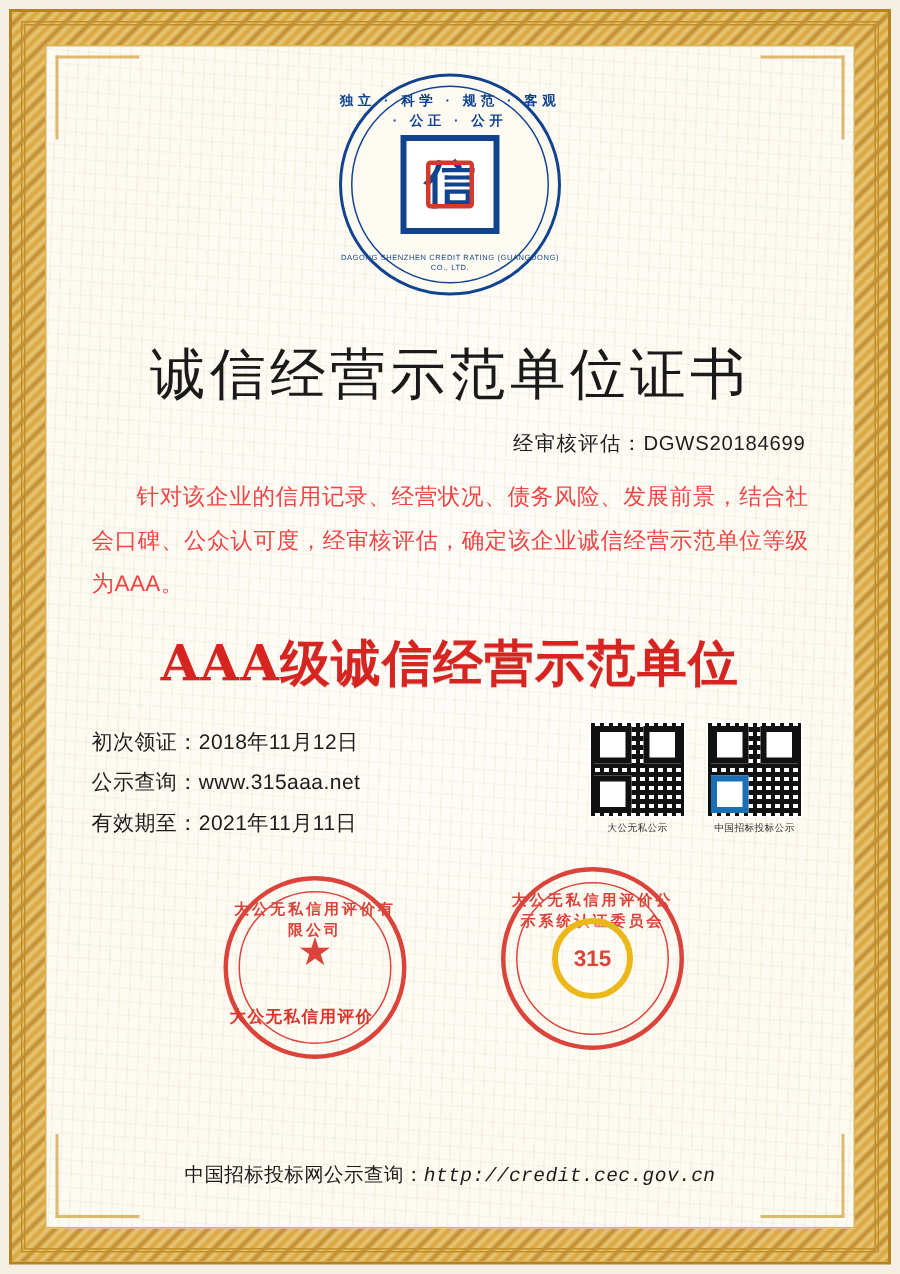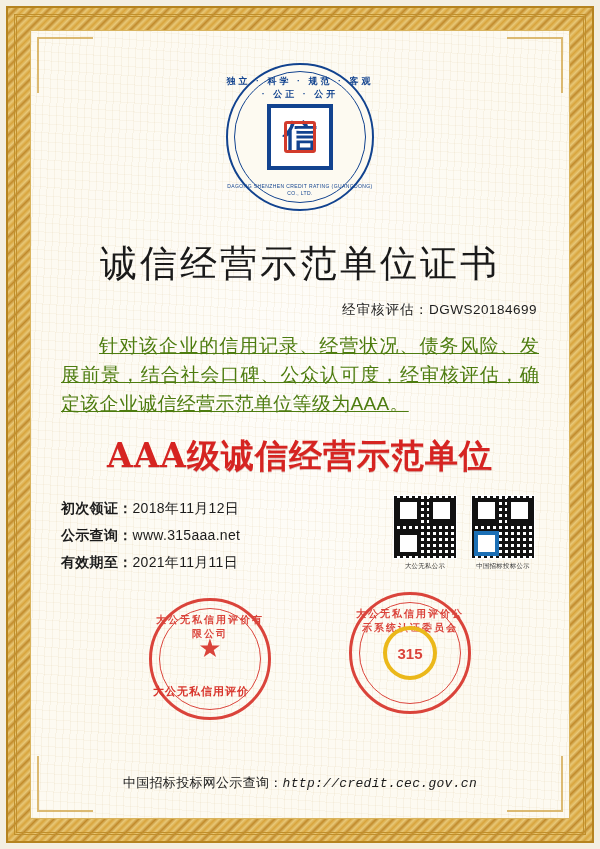--- a/index.html
+++ b/index.html
@@ -60,21 +60,21 @@
     opacity: .7;
   }
   .corner.tl { left: 6px; top: 6px; border-right: none; border-bottom: none; }
   .corner.tr { right: 6px; top: 6px; border-left: none; border-bottom: none; }
   .corner.bl { left: 6px; bottom: 6px; border-right: none; border-top: none; }
   .corner.br { right: 6px; bottom: 6px; border-left: none; border-top: none; }
 
   .content {
     position: absolute;
     inset: 0;
-    padding: 16px 26px;
+    padding: 2px 26px;
     box-sizing: border-box;
   }
 
   
   .emblem-wrap {
     position: relative;
     width: 148px;
     height: 148px;
     margin: 16px auto 0 auto;
   }
@@ -159,27 +159,26 @@
     text-align: center;
     font-size: 25px;
     font-weight: bold;
     color: #111;
     letter-spacing: 1px;
     font-family: "DejaVu Sans", "Liberation Sans", sans-serif;
   }
 
   .body-text {
     margin: 12px 4px 0 4px;
-    font-size: 19px;
+    font-size: 15px;
     line-height: 29px;
-    color: #4d7c0f;
+    color: #ef4444;
     text-align: justify;
     text-indent: 2em;
     letter-spacing: .3px;
-    text-decoration: underline;
   }
 
   .grade-banner {
     margin-top: 16px;
     text-align: center;
     font-size: 33px;
     font-weight: bold;
     color: #d62421;
     letter-spacing: 1px;
     font-family: "DejaVu Serif", "Liberation Serif", serif;
@@ -194,21 +193,21 @@
     justify-content: space-between;
   }
   .dates {
     font-size: 14px;
     line-height: 27px;
     color: #1b1b1b;
     padding-left: 4px;
     letter-spacing: .3px;
   }
   .dates .row { white-space: nowrap; }
-  .dates .dlabel { display: inline-block; font-weight: bold; }
+  .dates .dlabel { display: inline-block; }
   .dates .dval { letter-spacing: .3px; }
 
   .qrs {
     display: flex;
     gap: 14px;
     padding-right: 8px;
   }
   .qr-item { text-align: center; }
   .qr {
     width: 62px;
@@ -256,21 +255,21 @@
   .seal {
     position: absolute;
     width: 116px;
     height: 116px;
     border-radius: 50%;
     border: 3px solid #d8352c;
     color: #d8352c;
     opacity: .92;
   }
   .seal.left { left: 92px; top: 0; }
-  .seal.right { right: 72px; top: -6px; }
+  .seal.right { right: 87px; top: -6px; }
   .seal-inner {
     position: absolute;
     inset: 7px;
     border-radius: 50%;
     border: 1px solid #d8352c;
   }
   .seal-star {
     position: absolute;
     left: 50%; top: 34px;
     transform: translateX(-50%);

